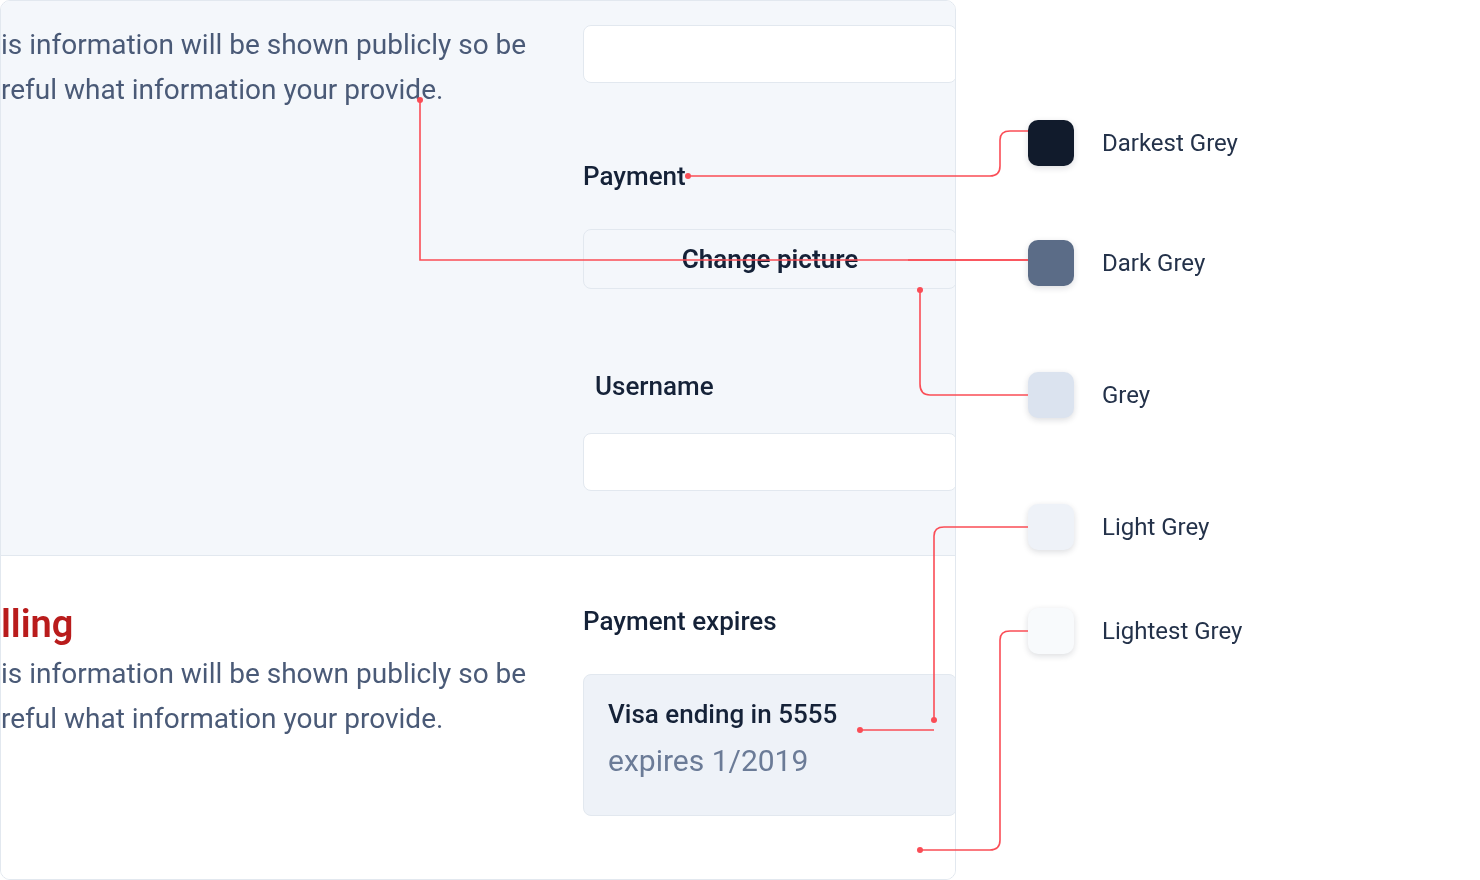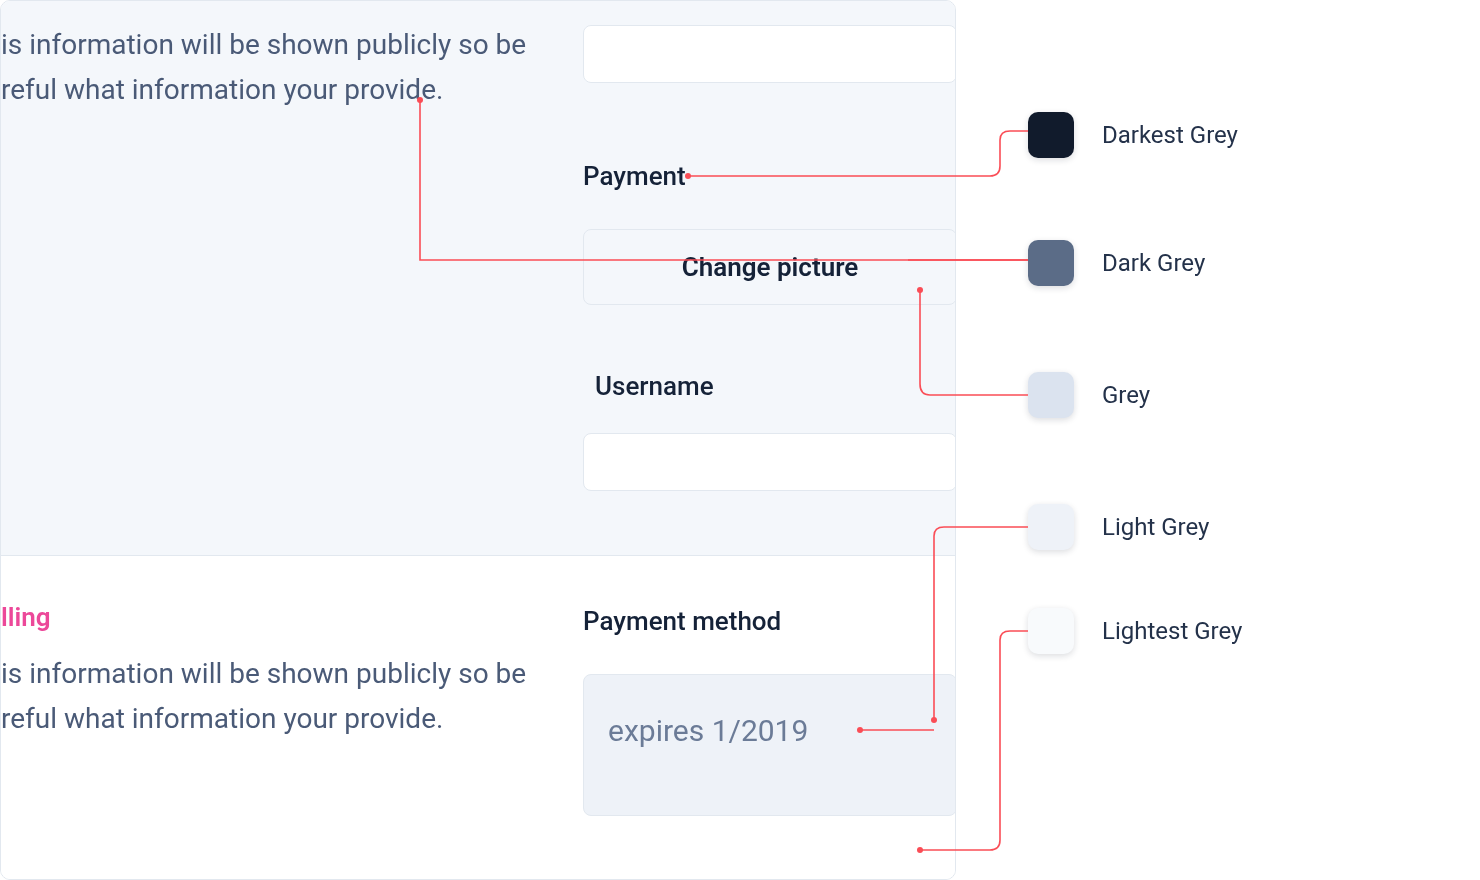--- a/index.html
+++ b/index.html
@@ -51,23 +51,23 @@
       width: 560px;
       color: #4a5a77; 
       font-size: 28px;
       line-height: 1.6;
     }
     .section-profile .left-desc { top: 22px; }
     .section-billing .left-desc-heading {
       position: absolute;
       left: 0;
       top: 46px;
-      font-size: 26px;
+      font-size: 38px;
       font-weight: 600;
-      color: #ec4899;
+      color: #b91c1c;
     }
     .section-billing .left-desc { top: 96px; }
 
     
     .right-col {
       position: absolute;
       left: 582px;
       right: 0;
       top: 0;
       bottom: 0;
@@ -85,21 +85,21 @@
       width: 374px;
       height: 58px;
       background: #ffffff;
       border: 1px solid #e2e8ef;
       border-radius: 8px;
     }
 
     
     .change-btn {
       width: 374px;
-      height: 76px;
+      height: 60px;
       background: #f4f7fb;
       border: 1px solid #e2e8ef;
       border-radius: 8px;
       display: flex;
       align-items: center;
       justify-content: center;
       font-size: 26px;
       font-weight: 600;
       color: #152238;
     }
@@ -186,31 +186,32 @@
       <div class="field-label" style="position:absolute; top:370px;margin-left:12px;">Username</div>
       <div class="input-box" style="position:absolute; top:432px;"></div>
     </div>
   </div>
 
   <div class="section-billing">
     <div class="left-desc-heading">lling</div>
     <div class="left-desc">is information will be shown publicly so be reful what information your provide.</div>
 
     <div class="right-col">
-      <div class="field-label" style="position:absolute; top:50px;">Payment method</div>
+      <div class="field-label" style="position:absolute; top:50px;">Payment expires</div>
       <div class="payment-box" style="position:absolute; top:118px;">
+        <div class="payment-title">Visa ending in 5555</div>
         <div class="payment-sub">expires 1/2019</div>
       </div>
     </div>
   </div>
 
 </div>
 
 <div class="legend">
-  <div class="legend-item" style="top:4px;">
+  <div class="legend-item" style="top:12px;">
     <div class="swatch" style="background:#111b2c;"></div>
     <div class="legend-label">Darkest Grey</div>
   </div>
   <div class="legend-item" style="top:132px;">
     <div class="swatch" style="background:#5b6c87;"></div>
     <div class="legend-label">Dark Grey</div>
   </div>
   <div class="legend-item" style="top:264px;">
     <div class="swatch" style="background:#dbe3ef;"></div>
     <div class="legend-label">Grey</div>

